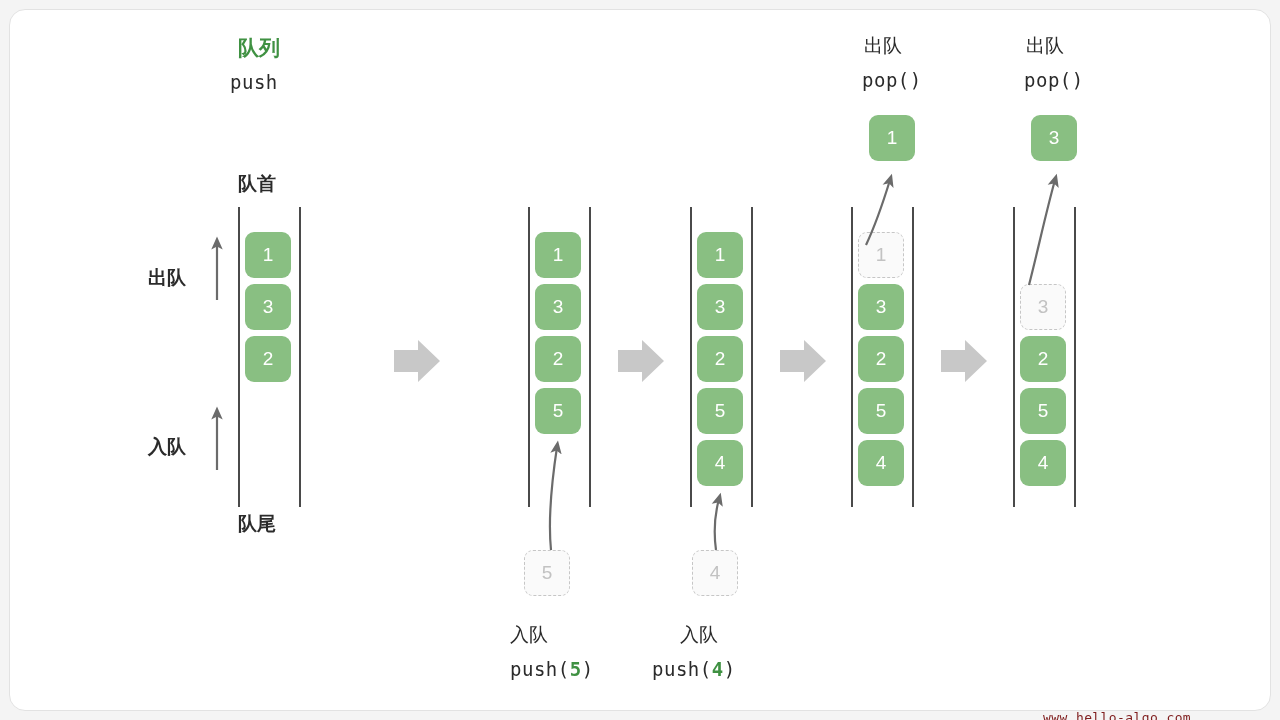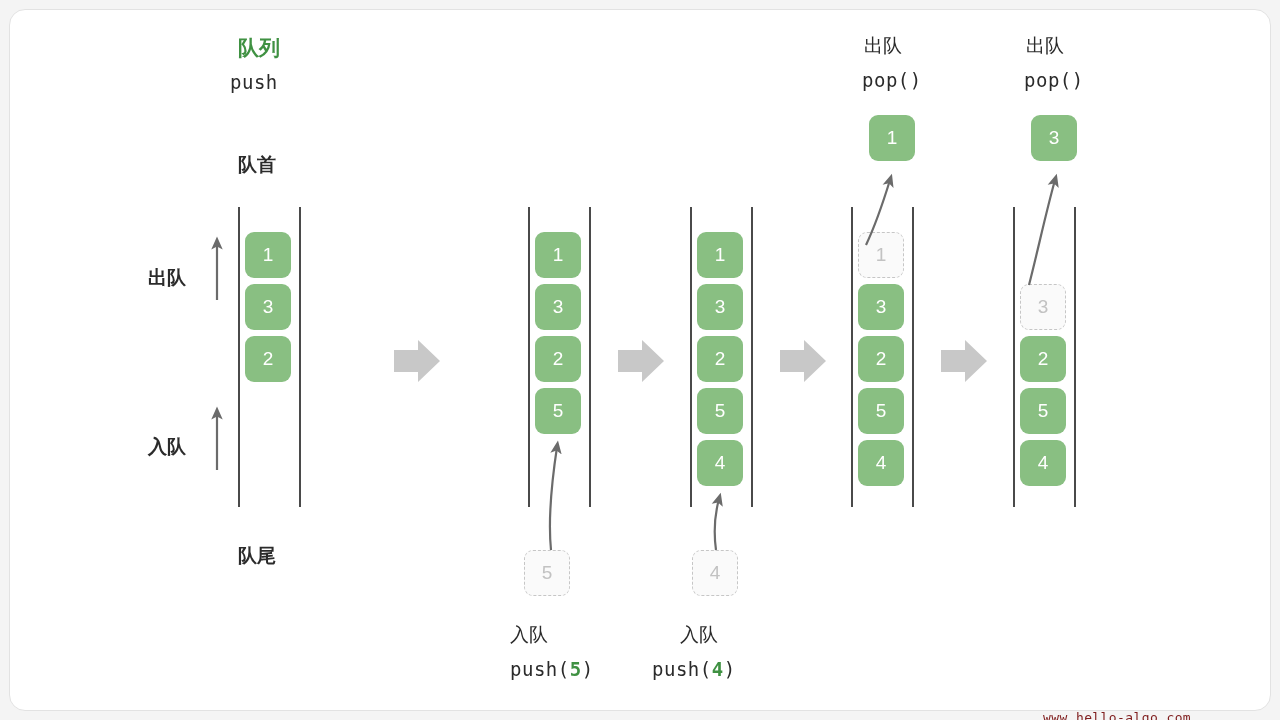--- a/index.html
+++ b/index.html
@@ -103,22 +103,22 @@
 </style>
 </head>
 <body>
 
 <div id="canvas">
   <div id="card"></div>
 
   <div class="tx title-cn" style="left:238px; top:34px;">队列</div>
   <div class="tx mono" style="left:230px; top:71px;">push</div>
 
-  <div class="tx cn-bold" style="left:238px; top:152px;">队首</div>
-  <div class="tx cn-bold" style="left:238px; top:543px;">队尾</div>
+  <div class="tx cn-bold" style="left:238px; top:171px;">队首</div>
+  <div class="tx cn-bold" style="left:238px; top:511px;">队尾</div>
 
   <div class="tx cn-bold" style="left:148px; top:265px;">出队</div>
   <div class="tx cn-bold" style="left:148px; top:434px;">入队</div>
 
   <div class="rail" style="left:238px; top:207px; height:300px;"></div>
   <div class="rail" style="left:299px; top:207px; height:300px;"></div>
 
   <div class="cell" style="left:245px; top:232px;">1</div>
   <div class="cell" style="left:245px; top:284px;">3</div>
   <div class="cell" style="left:245px; top:336px;">2</div>

